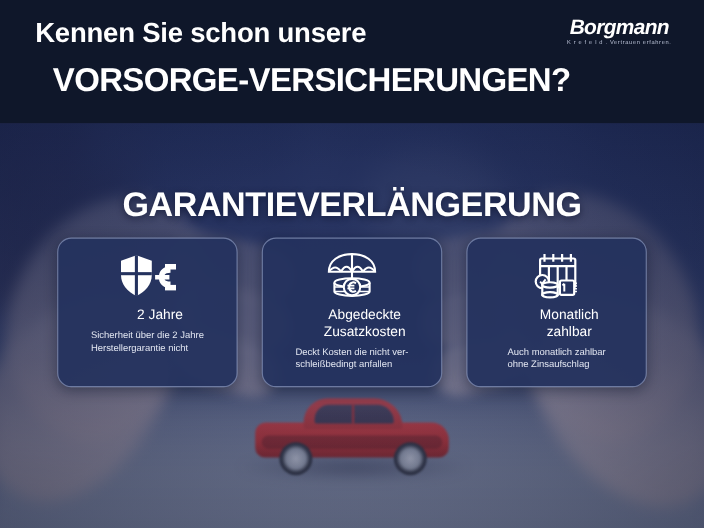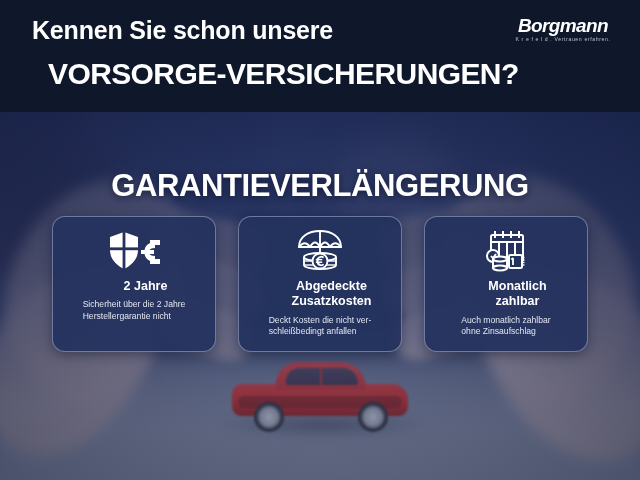--- a/index.html
+++ b/index.html
@@ -287,21 +287,21 @@
   .card-icon {
     height: 46px;
     display: flex;
     align-items: center;
     justify-content: center;
   }
   .card-title {
     margin-top: 5px;
     color: #ffffff;
     font-size: 12.5px;
-    font-weight: bold;
+    font-weight: normal;
     line-height: 1.22;
     text-align: center;
     margin-left: 23px;
   }
   .card-sub {
     margin-top: 5px;
     color: #e3e7f2;
     font-size: 8.6px;
     line-height: 1.35;
     text-align: left;

